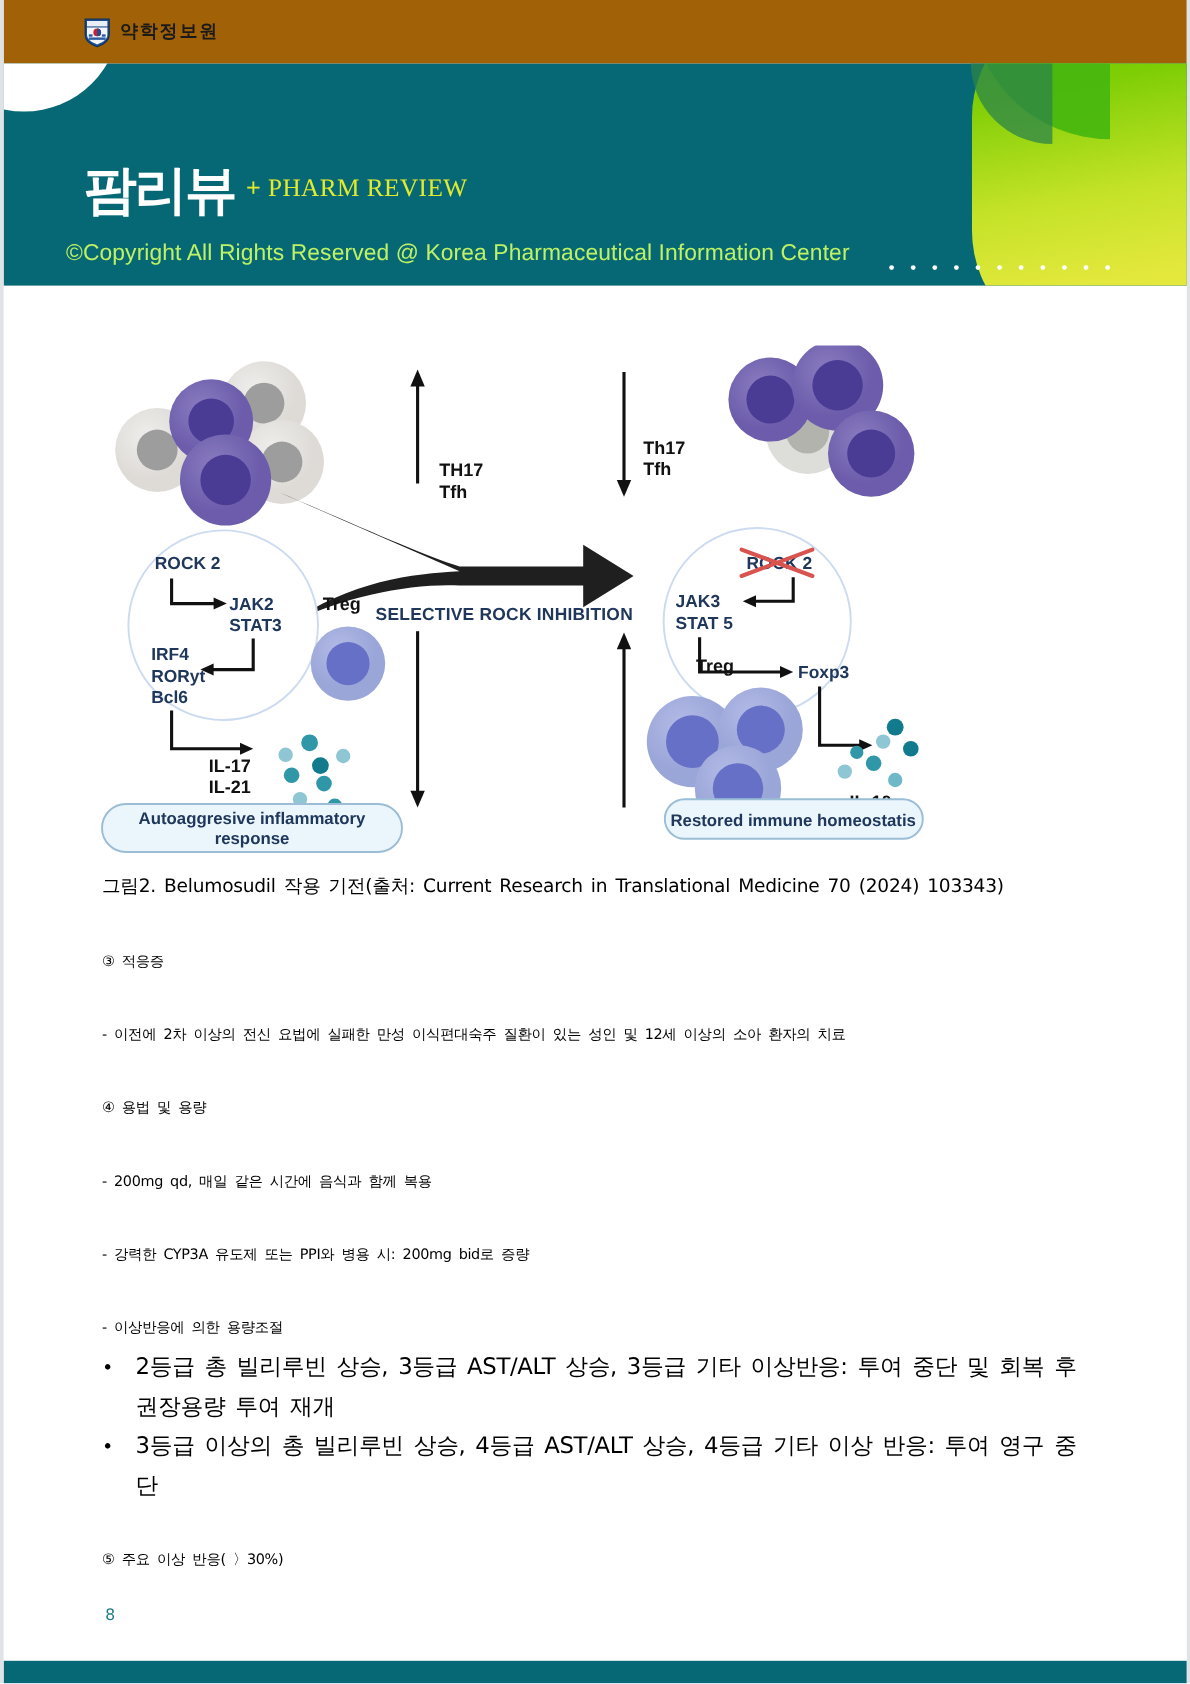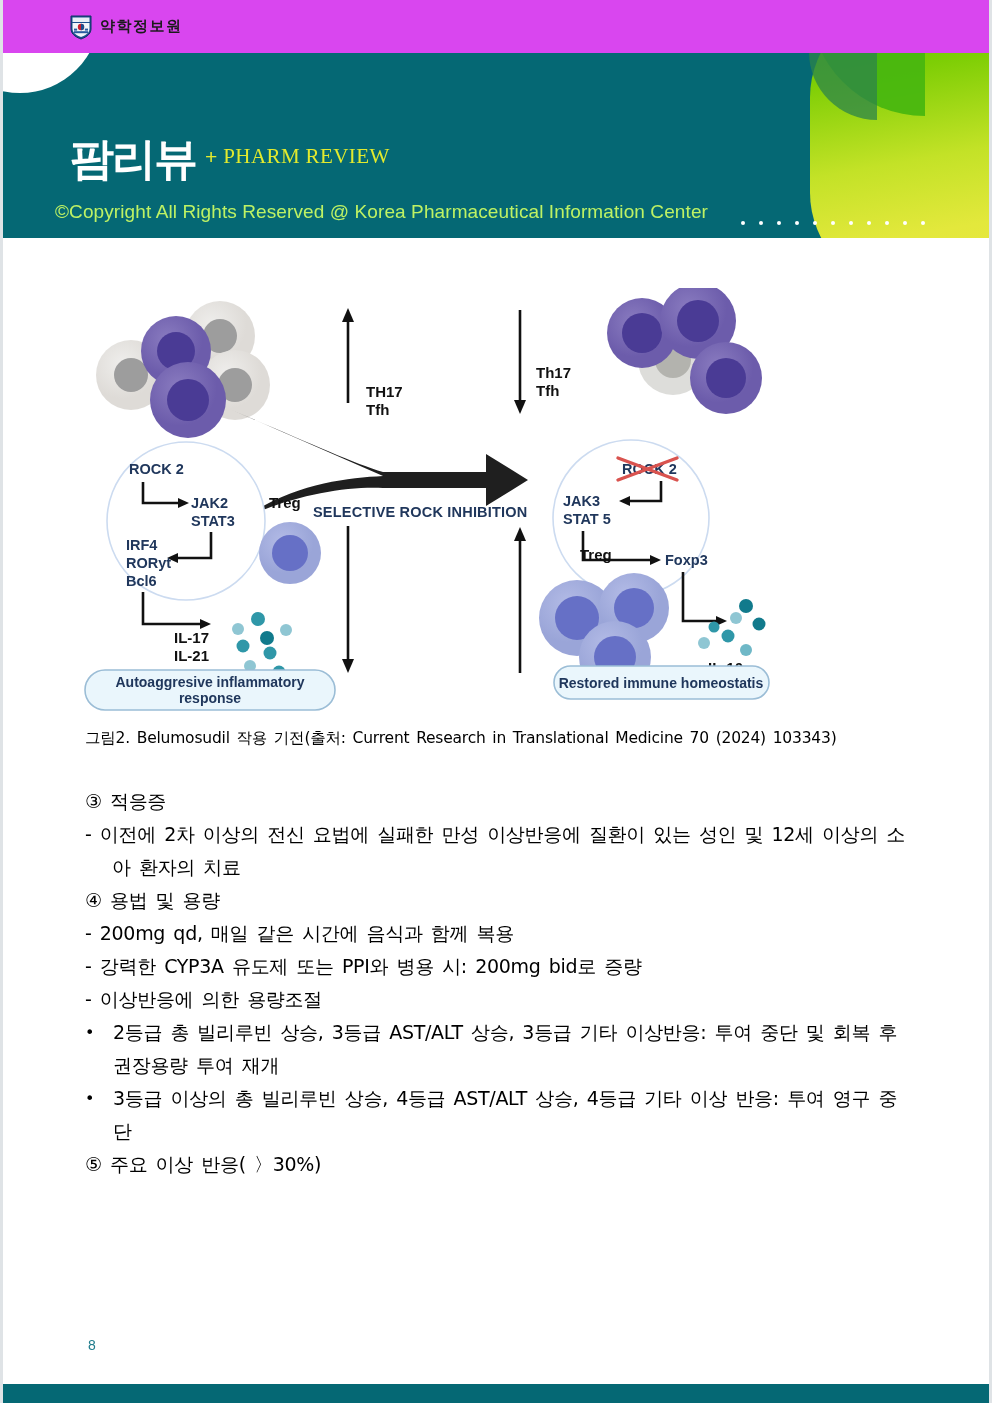--- a/index.html
+++ b/index.html
@@ -25,21 +25,21 @@
     border-left: 3px solid #dfe3e6;
     border-right: 3px solid #dfe3e6;
     overflow: hidden;
   }
 
   
   #logo-strip {
     position: absolute;
     left: 0; top: 0;
     width: 100%; height: 53px;
-    background: #d946ef;
+    background: #a16207;
     display: flex; align-items: center;
     padding-left: 67px;
   }
   #logo-mark {
     width: 22px; height: 26px;
     margin-right: 8px;
     flex: 0 0 auto;
     position: relative;
   }
   #logo-text {
@@ -164,25 +164,26 @@
     font-family: "DejaVu Sans", "Liberation Sans", sans-serif;
     font-size: 15.5px;
     color: #000;
     letter-spacing: -0.2px;
     word-spacing: 2px;
     margin-bottom: 36px;
     white-space: nowrap;
   }
   .para {
     font-family: "DejaVu Sans", "Liberation Sans", sans-serif;
-    font-size: 19px;
+    font-size: 12px;
     line-height: 33px;
     color: #000;
     letter-spacing: -0.3px;
     word-spacing: 2.5px;
+    margin-top: 28px;
   }
   .para.indent-hang {
     padding-left: 27px;
     text-indent: -27px;
   }
   .bullet-row {
     display: flex;
     align-items: flex-start;
     font-family: "DejaVu Sans", "Liberation Sans", sans-serif;
     font-size: 19px;
@@ -446,21 +447,21 @@
         <rect x="471" y="378" width="215" height="33" rx="16.5" ry="16.5" fill="#eaf6fc" stroke="#9bbdd6" stroke-width="1.6"></rect>
         <text class="lbl" x="578" y="400" font-size="14" text-anchor="middle">Restored immune homeostatis</text>
       </g>
     </svg>
   </div>
 
   <div id="content">
     <div class="caption">그림2. Belumosudil 작용 기전(출처: Current Research in Translational Medicine 70 (2024) 103343)</div>
     <div id="blocks">
         <div class="para">③ 적응증</div>
-        <div class="para indent-hang">- 이전에 2차 이상의 전신 요법에 실패한 만성 이상반응에 질환이 있는 성인 및 12세 이상의 소아 환자의 치료</div>
+        <div class="para indent-hang">- 이전에 2차 이상의 전신 요법에 실패한 만성 이식편대숙주 질환이 있는 성인 및 12세 이상의 소아 환자의 치료</div>
         <div class="para">④ 용법 및 용량</div>
         <div class="para indent-hang">- 200mg qd, 매일 같은 시간에 음식과 함께 복용</div>
         <div class="para indent-hang">- 강력한 CYP3A 유도제 또는 PPI와 병용 시: 200mg bid로 증량</div>
         <div class="para indent-hang">- 이상반응에 의한 용량조절</div>
         <div class="bullet-row">
           <span class="dot">•</span>
           <span class="txt">2등급 총 빌리루빈 상승, 3등급 AST/ALT 상승, 3등급 기타 이상반응: 투여 중단 및 회복 후 권장용량 투여 재개</span>
         </div>
         <div class="bullet-row">
           <span class="dot">•</span>

